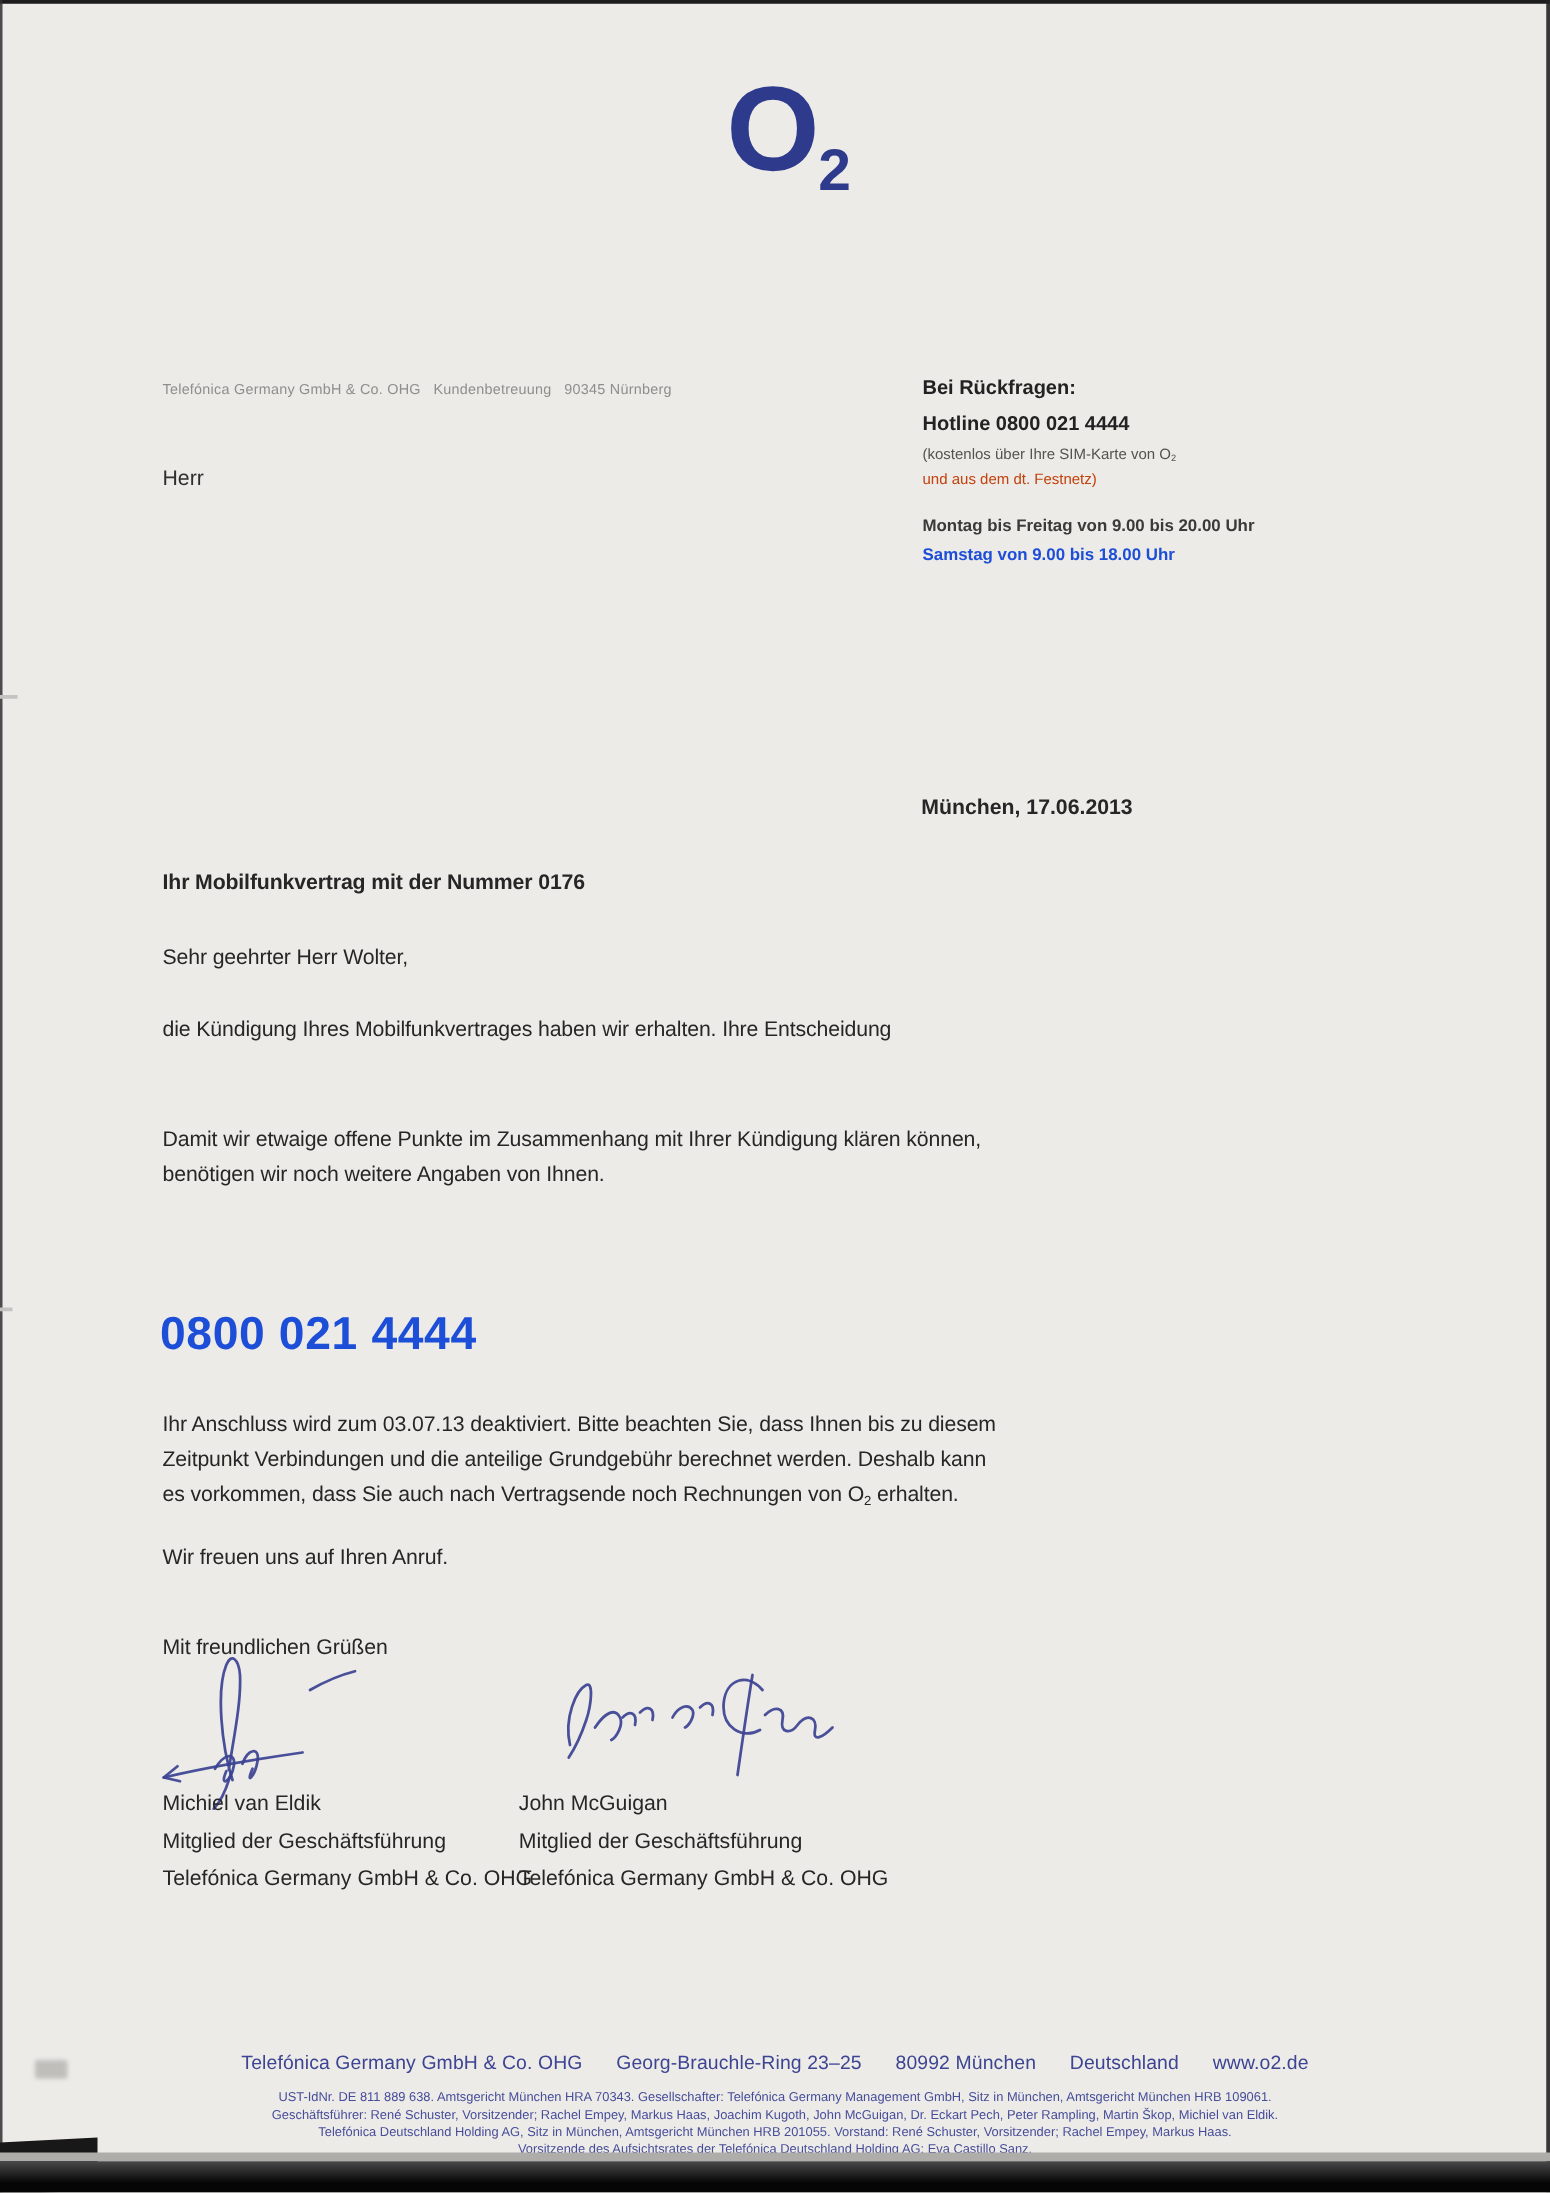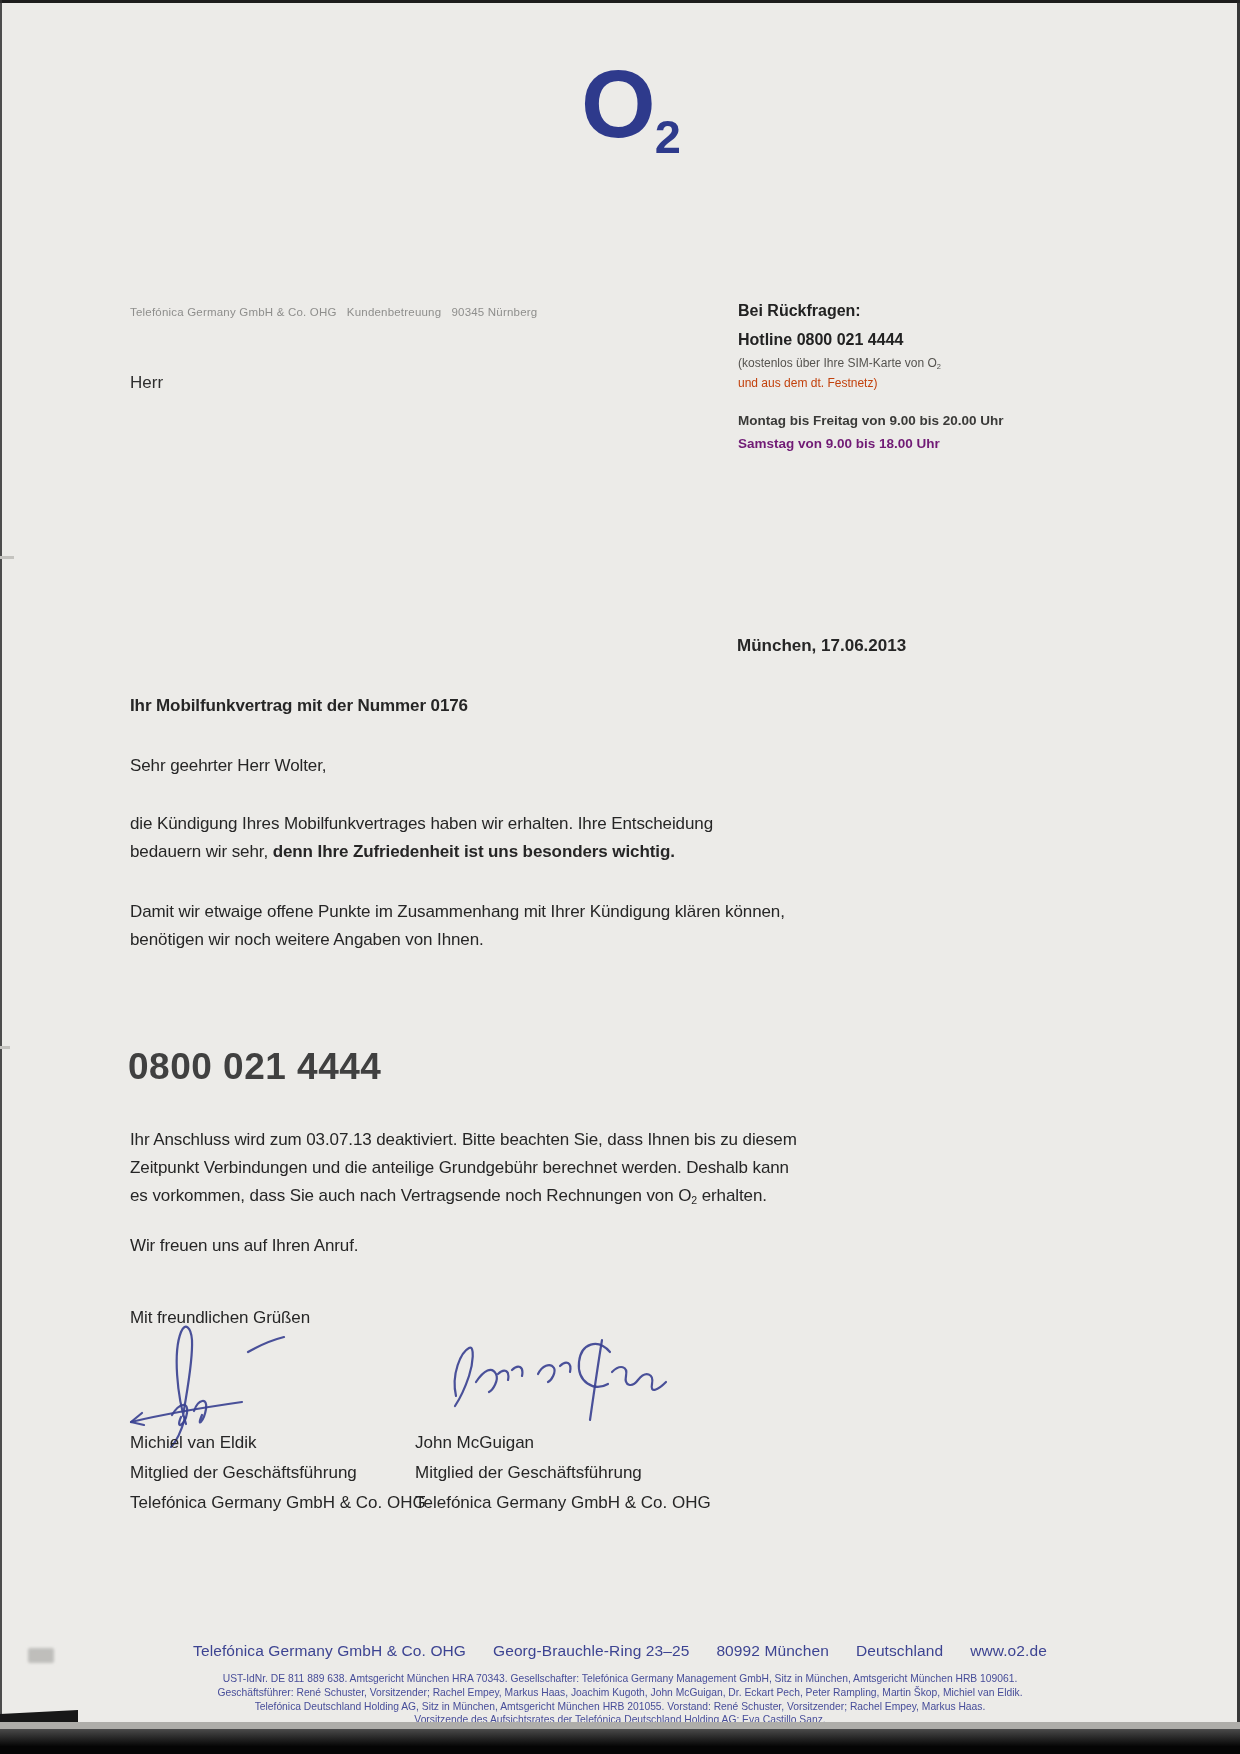--- a/index.html
+++ b/index.html
@@ -20,27 +20,27 @@
 
   .sender-line{font-size:11.5px;color:#8e8e8c;letter-spacing:.2px;}
   .recipient{font-size:17px;color:#2f2f2f;}
 
   .contact{width:330px;color:#222;}
   .contact .c-head{font-size:16px;font-weight:bold;line-height:1;}
   .contact .c-hotline{font-size:16px;font-weight:bold;margin-top:13px;line-height:1;}
   .contact .c-note{font-size:12px;color:#55534f;margin-top:9px;line-height:1.1;}
   .contact .c-note2{font-size:12px;color:#c2410c;margin-top:6px;line-height:1.1;}
   .contact .c-hours1{font-size:13.5px;font-weight:bold;color:#3a3a38;margin-top:24px;line-height:1;}
-  .contact .c-hours2{font-size:13.5px;font-weight:bold;color:#701a75;margin-top:9px;line-height:1;}
+  .contact .c-hours2{font-size:13.5px;font-weight:bold;color:#1d4ed8;margin-top:9px;line-height:1;}
 
   .dateline{font-size:17px;}
   .subject{font-size:17px;font-weight:bold;letter-spacing:-0.1px;}
   .bodytext{font-size:17px;line-height:28px;letter-spacing:-0.1px;}
   .bodytext b{letter-spacing:-0.1px;}
-  .bignum{font-size:37px;font-weight:bold;letter-spacing:.5px;color:#404040;}
+  .bignum{font-size:37px;font-weight:bold;letter-spacing:.5px;color:#1d4ed8;}
   .subsc{font-size:.62em;vertical-align:-0.25em;}
 
   .signer{font-size:17px;line-height:30px;}
   .sig path{fill:none;stroke:#3b4291;stroke-width:2.2;stroke-linecap:round;stroke-linejoin:round;opacity:.92;}
 
   .footer-main{left:0;right:0;display:flex;justify-content:center;gap:27px;
     font-size:15.5px;color:#3d4492;letter-spacing:.1px;}
   .footer-small{left:0;right:0;text-align:center;font-size:10.3px;line-height:13.8px;color:#474d99;}
 
   
@@ -76,21 +76,20 @@
   </div>
 
   <div class="abs dateline" style="left:737px;top:636px;font-weight:bold;">München, 17.06.2013</div>
 
   <div class="abs subject" style="left:130px;top:696px;">Ihr Mobilfunkvertrag mit der Nummer 0176</div>
 
   <div class="abs bodytext" style="left:130px;top:752px;">Sehr geehrter Herr Wolter,</div>
 
   <div class="abs bodytext" style="left:130px;top:810px;">
     <div class="nowrap">die Kündigung Ihres Mobilfunkvertrages haben wir erhalten. Ihre Entscheidung</div>
-    <div class="nowrap"><span>bedauern wir sehr, </span><b>denn Ihre Zufriedenheit ist uns besonders wichtig.</b></div>
   </div>
 
   <div class="abs bodytext" style="left:130px;top:898px;">
     <div class="nowrap">Damit wir etwaige offene Punkte im Zusammenhang mit Ihrer Kündigung klären können,</div>
     <div class="nowrap">benötigen wir noch weitere Angaben von Ihnen.</div>
   </div>
 
   <div class="abs bodytext" style="left:130px;top:983px;">
   </div>
 

